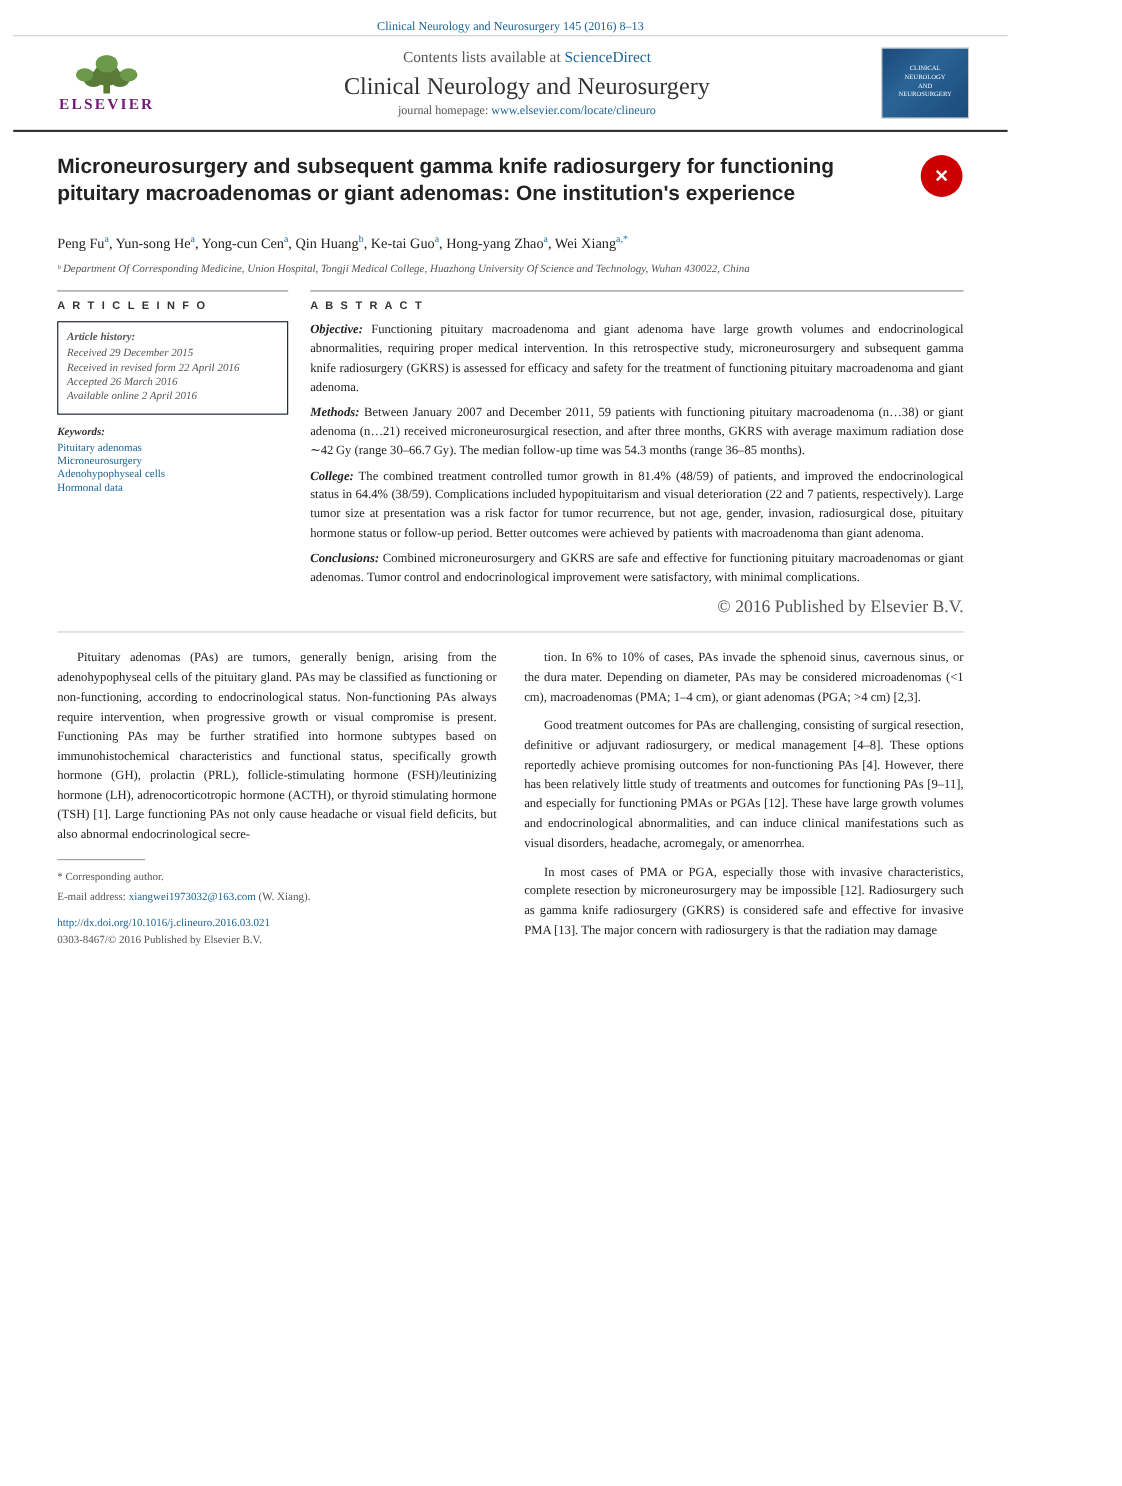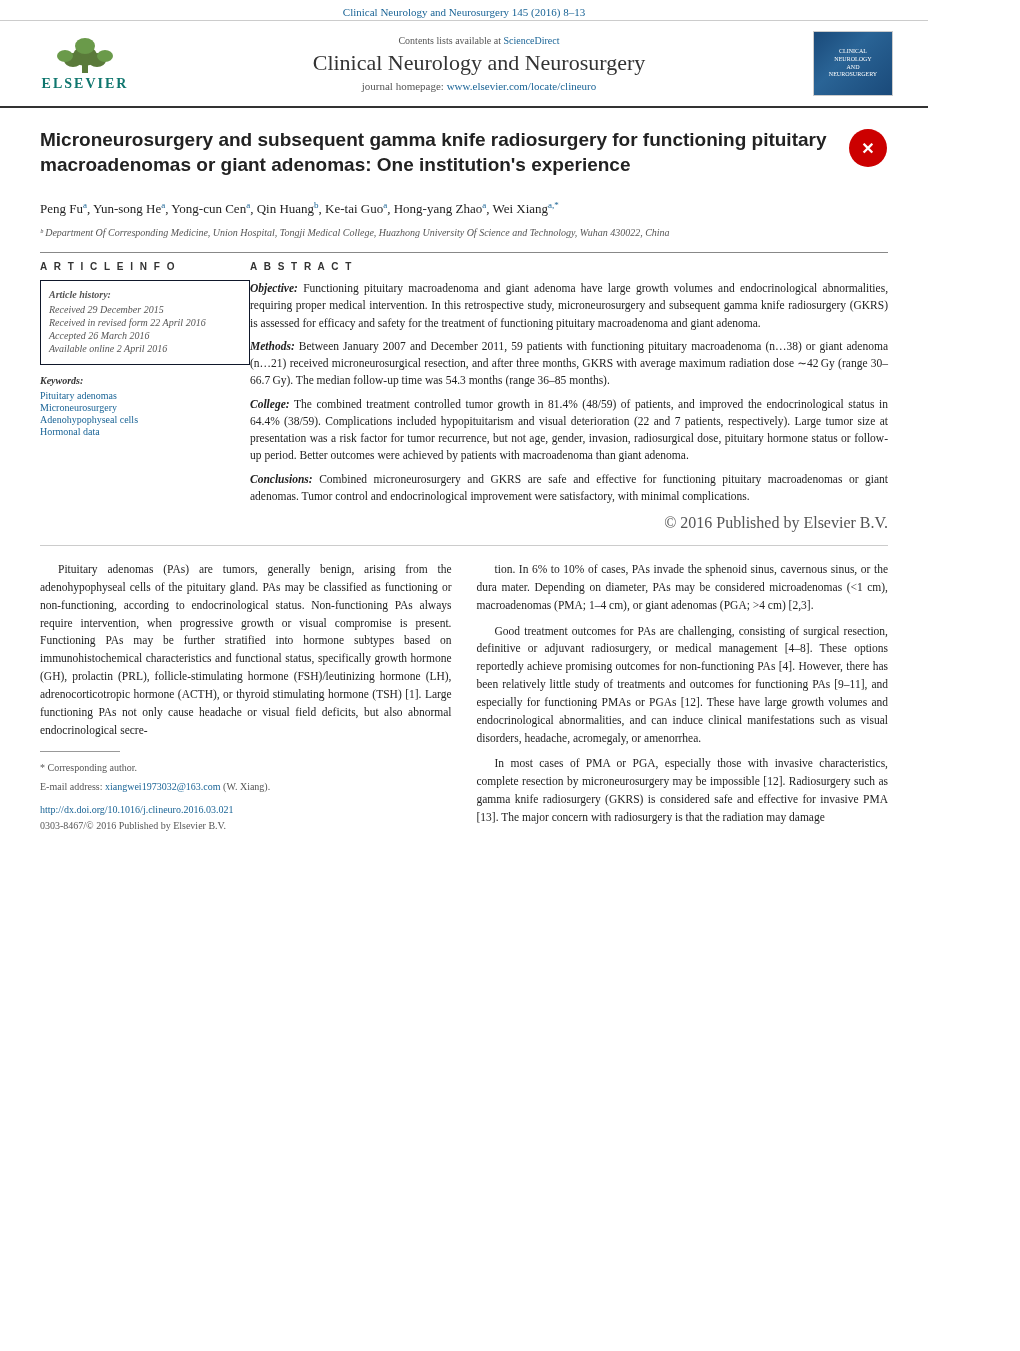--- a/index.html
+++ b/index.html
@@ -8,21 +8,21 @@
       font-family: "Times New Roman", Times, serif;
       font-size: 13px;
       color: #222;
       width: 1020px;
       min-height: 1351px;
     }
     .page-container {
       width: 928px;
       min-height: 1351px;
       background: #fff;
-      padding: 0;
+      padding: 12px;
     }
     
     .journal-top-bar {
       text-align: center;
       padding: 6px 0 2px 0;
       font-size: 11px;
       color: #1a6496;
       border-bottom: 1px solid #ccc;
       margin-bottom: 0;
     }
@@ -49,31 +49,31 @@
       align-items: center;
       justify-content: center;
     }
     .elsevier-tree {
       width: 80px;
       height: 38px;
     }
     .elsevier-text {
       font-size: 14px;
       font-weight: bold;
-      color: #0f766e;
+      color: #701a75;
       letter-spacing: 2px;
       margin-top: 2px;
     }
     .header-center {
       flex: 1;
       text-align: center;
       padding: 0 20px;
     }
     .contents-available {
-      font-size: 10px;
+      font-size: 14px;
       color: #555;
       margin-bottom: 4px;
     }
     .journal-title-main {
       font-size: 22px;
       color: #333;
       font-family: "Times New Roman", serif;
       font-weight: normal;
       margin: 4px 0;
     }
@@ -162,20 +162,21 @@
     .affiliations {
       font-size: 10px;
       color: #555;
       font-style: italic;
       margin-bottom: 12px;
       line-height: 1.5;
     }
     
     .two-col {
       display: flex;
+      gap: 20px;
       margin-bottom: 0;
     }
     .article-info-col {
       width: 210px;
       flex-shrink: 0;
       border-top: 1px solid #888;
       padding-top: 8px;
     }
     .abstract-col {
       flex: 1;

